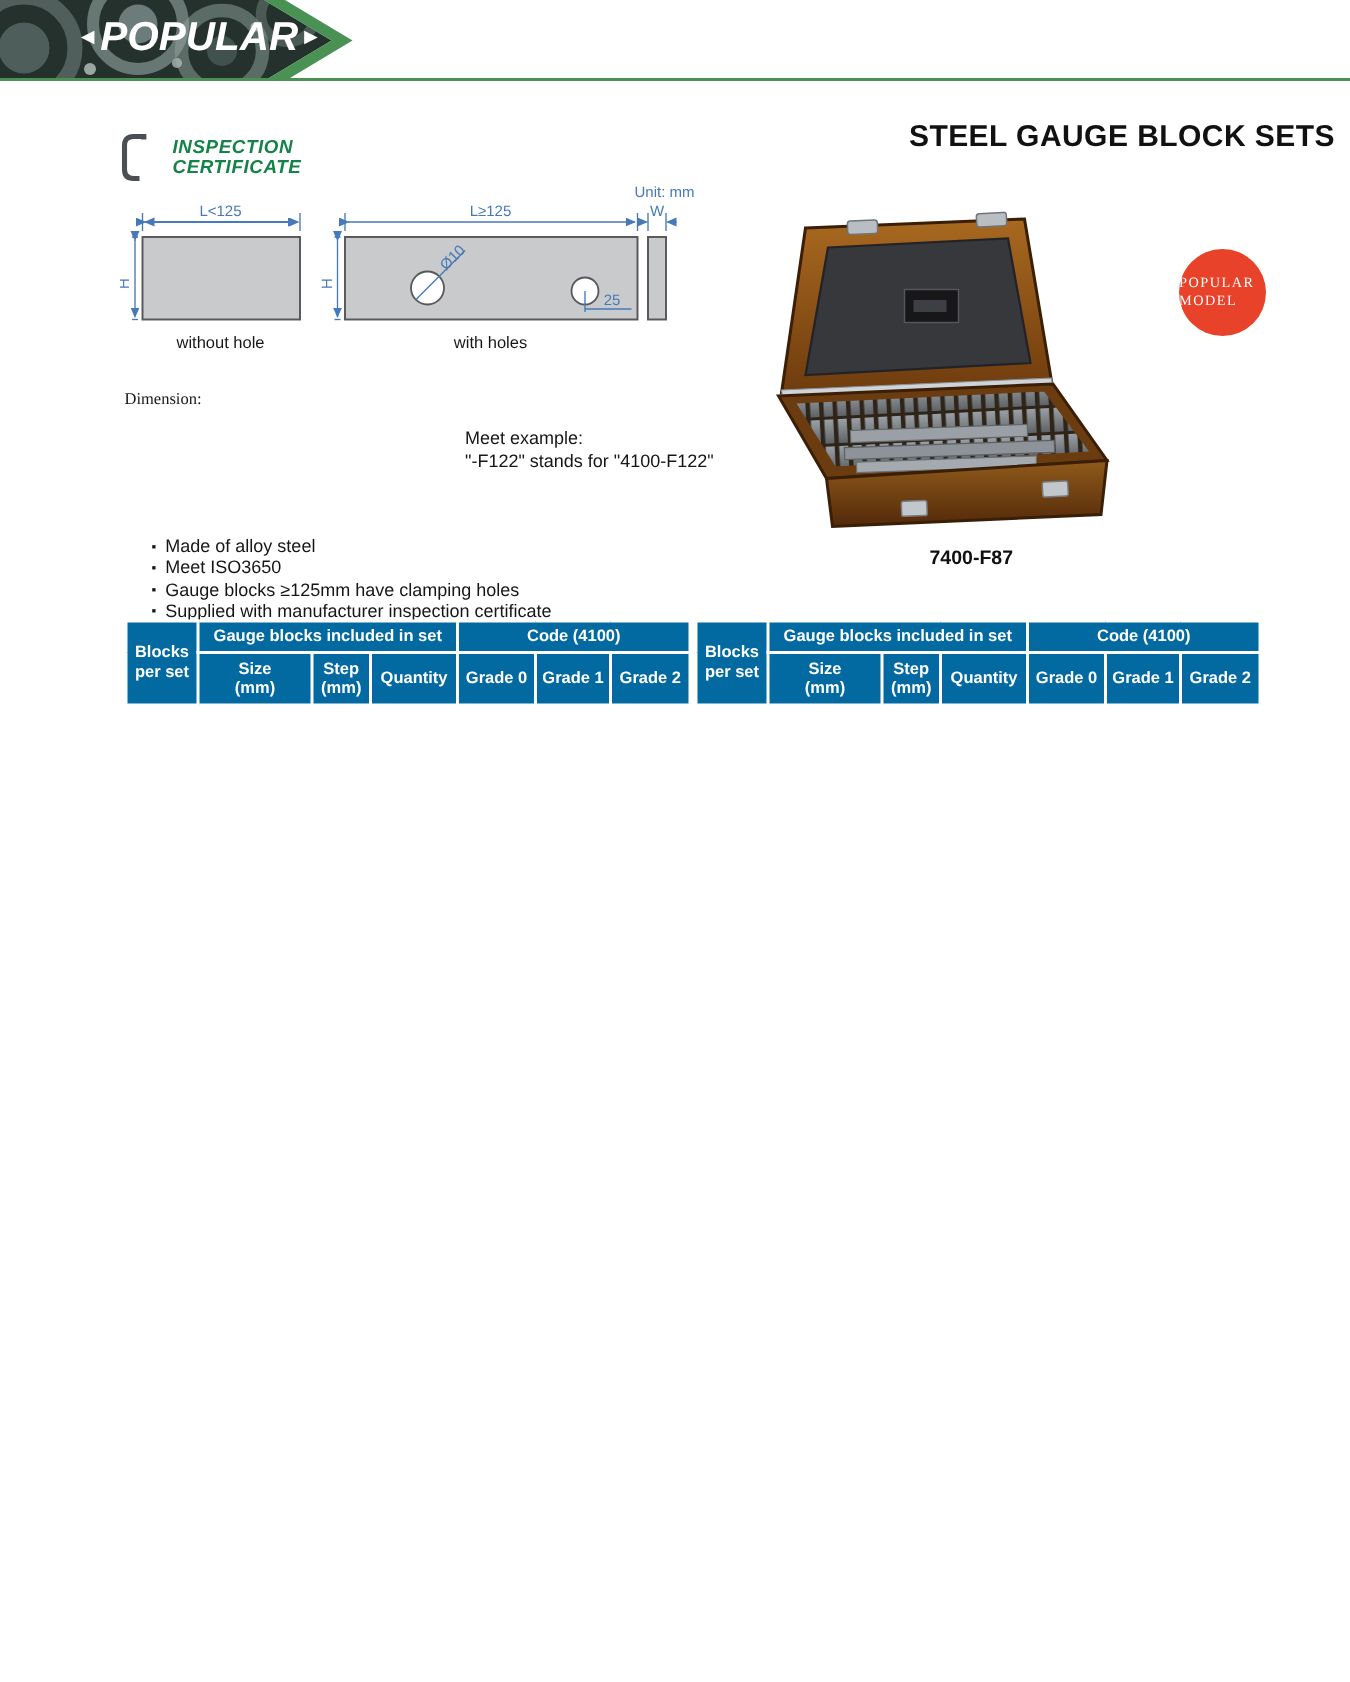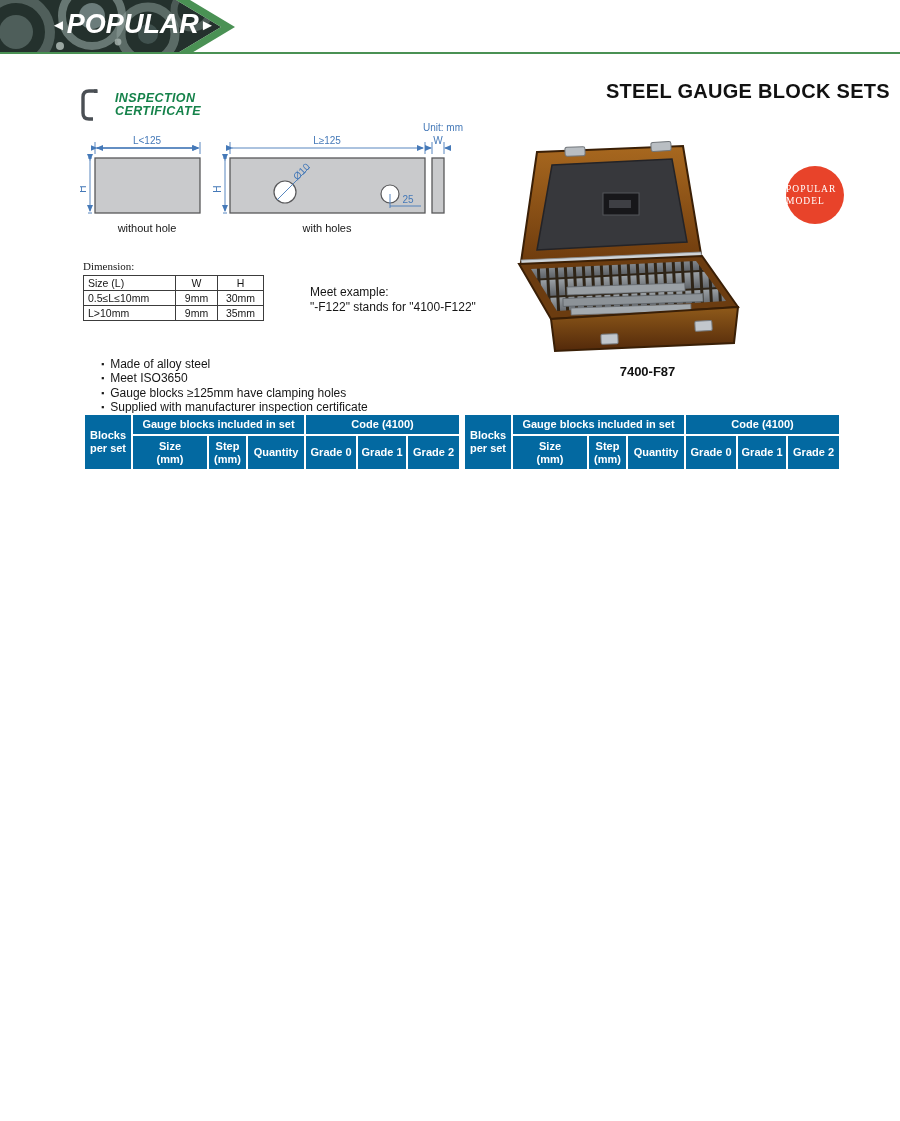--- a/index.html
+++ b/index.html
@@ -144,44 +144,20 @@
 
     <rect x="352" y="38" width="12" height="55" fill="#c9cacc" stroke="#58585a" stroke-width="1.3"></rect>
     <line x1="352" y1="22" x2="352" y2="34" stroke="#4579b8" stroke-width="0.9"></line>
     <line x1="364" y1="22" x2="364" y2="34" stroke="#4579b8" stroke-width="0.9"></line>
     <line x1="345" y1="28" x2="351" y2="28" stroke="#4579b8" stroke-width="0.9" marker-end="url(#ar)"></line>
     <line x1="371" y1="28" x2="365" y2="28" stroke="#4579b8" stroke-width="0.9" marker-end="url(#ar)"></line>
     <text x="358" y="24" text-anchor="middle" font-size="10" fill="#4579b8">W</text>
   </svg>
 
   <div id="dim-label">Dimension:</div>
-  <table id="dim-table">
-    <colgroup>
-        <col>
-        <col>
-        <col>
-      </colgroup>
-    <tbody>
-        <tr>
-      <th style="text-align:left">Size (L)</th>
-      <th class="c">W</th>
-      <th class="c">H</th>
-    </tr>
-    <tr>
-      <td>0.5≤L≤10mm</td>
-      <td class="c">9mm</td>
-      <td class="c">30mm</td>
-    </tr>
-    <tr>
-      <td>L&gt;10mm</td>
-      <td class="c">9mm</td>
-      <td class="c">35mm</td>
-    </tr>
-  </tbody>
-    </table>
 
   <div id="code-example">
     <div>Meet example:</div>
     <div><span>"</span><span class="b">-F122</span><span>" stands for "</span><span class="b">4100-F122</span><span>"</span></div>
   </div>
 
   <ul id="features">
       <li>Made of alloy steel</li>
       <li>Meet ISO3650</li>
       <li>Gauge blocks ≥125mm have clamping holes</li>

